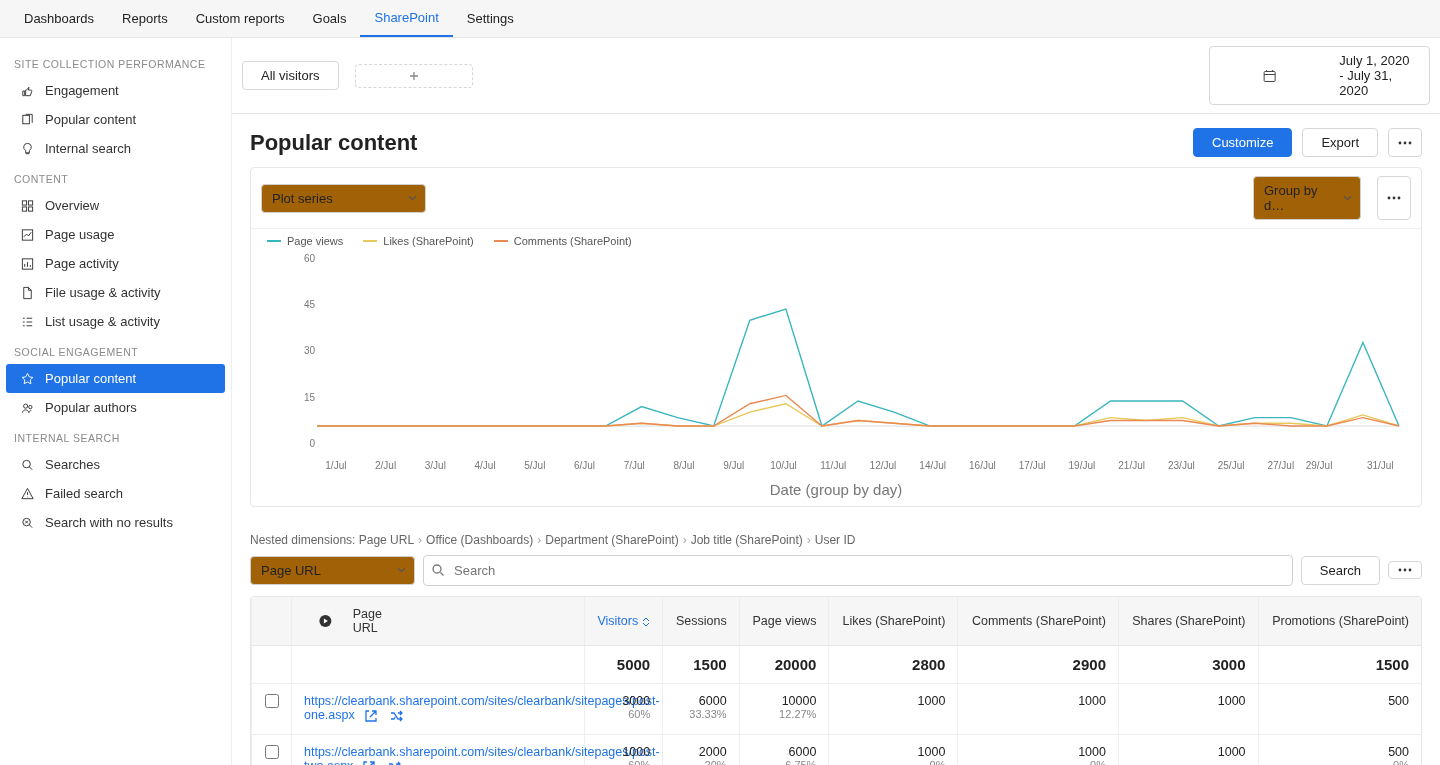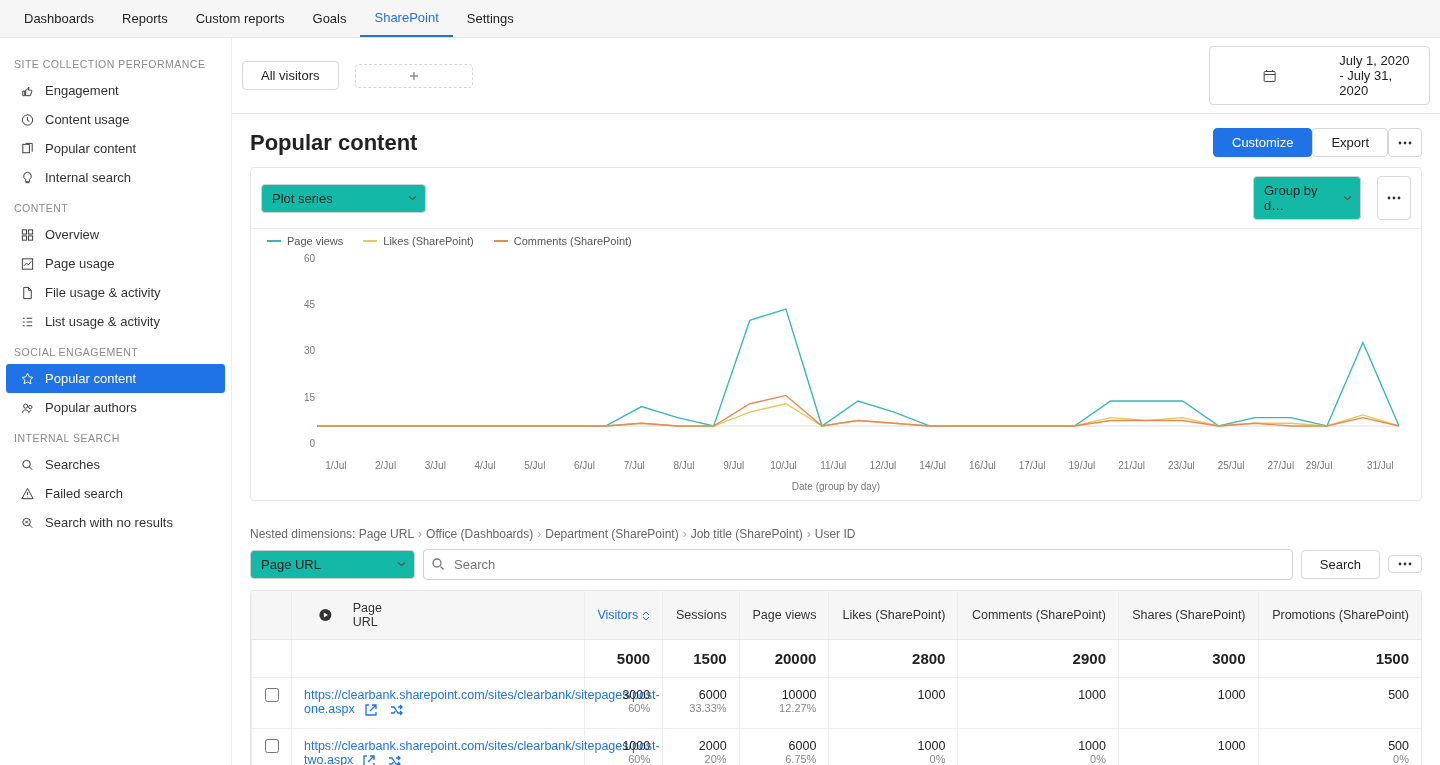--- a/index.html
+++ b/index.html
@@ -14,34 +14,34 @@
 .sidebar .nav-item.active{background:#1f73e6;color:#fff;border-radius:3px;margin:0 6px;padding-left:14px;}
 .sidebar .nav-item .ico{width:15px;height:15px;flex:none;display:inline-flex;align-items:center;justify-content:center;}
 .main{flex:1;min-width:0;}
 .tabbar{display:flex;align-items:center;justify-content:space-between;padding:8px 10px;border-bottom:1px solid #e6e6e6;}
 .seg-left{display:flex;gap:16px;align-items:center;}
 .btn{border:1px solid #d7d7d7;background:#fff;border-radius:4px;padding:6px 18px;cursor:pointer;font-size:13px;}
 .btn.dashed{border-style:dashed;color:#888;width:118px;display:flex;align-items:center;justify-content:center;padding:6px 0;}
 .date-picker{display:flex;align-items:center;gap:22px;border:1px solid #d7d7d7;border-radius:4px;padding:6px 12px;cursor:pointer;font-size:13px;}
 .page-header{display:flex;align-items:center;justify-content:space-between;padding:14px 18px 10px;}
 .page-title{font-size:22px;font-weight:600;}
-.header-actions{display:flex;}
+.header-actions{display:flex;gap:10px;}
 .btn.primary{background:#1f73e6;color:#fff;border-color:#1f73e6;}
 .btn.icon-only{padding:6px 8px;width:34px;display:flex;align-items:center;justify-content:center;}
 .card{border:1px solid #e6e6e6;border-radius:4px;margin:0 18px 18px;background:#fff;}
 .card-toolbar{display:flex;align-items:center;justify-content:space-between;border-bottom:1px solid #eee;padding:8px 10px;}
-.select{border:1px solid #d0d0d0;border-radius:4px;background:#14b8a6;padding:6px 28px 6px 10px;font-size:13px;position:relative;cursor:pointer;}
+.select{border:1px solid #d0d0d0;border-radius:4px;background:#a16207;padding:6px 28px 6px 10px;font-size:13px;position:relative;cursor:pointer;}
 .select .chev{position:absolute;right:8px;top:50%;transform:translateY(-50%);}
 .legend{display:flex;gap:20px;padding:6px 16px 0;font-size:11px;color:#555;}
 .legend .li{display:flex;align-items:center;gap:6px;}
 .legend .sw{width:14px;height:2px;display:inline-block;}
 .chart-wrap{position:relative;padding:4px 16px 8px 60px;}
 svg{display:block;width:100%;}
 .ylabels{position:absolute;left:24px;top:6px;bottom:30px;width:40px;display:flex;flex-direction:column;justify-content:space-between;font-size:10px;color:#777;text-align:right;}
-.xaxis-caption{text-align:center;font-size:10px;color:#777;padding:2px 0 8px;}
+.xaxis-caption{text-align:center;font-size:15px;color:#777;padding:2px 0 8px;}
 .tabs-row{display:flex;gap:26px;border-bottom:1px solid #e6e6e6;padding:0 18px;}
 .tabs-row .tab{padding:10px 0;cursor:pointer;font-size:13px;}
 .tabs-row .tab.active{color:#1f73e6;border-bottom:2px solid #1f73e6;}
 .breadcrumbs{font-size:12px;color:#666;padding:8px 18px;}
 .breadcrumbs .sep{color:#aaa;margin:0 4px;}
 .filter-row{display:flex;gap:8px;align-items:center;padding:0 18px 10px;}
 .search-input{flex:1;position:relative;}
 .search-input input{width:100%;border:1px solid #d0d0d0;border-radius:4px;padding:7px 10px 7px 30px;font-size:13px;}
 .search-input .sico{position:absolute;left:8px;top:50%;transform:translateY(-50%);color:#777;}
 .table{width:calc(100% - 36px);margin:0 18px;border:1px solid #e6e6e6;border-radius:4px;overflow:hidden;}
@@ -80,29 +80,20 @@
         <span class="ico">
           <svg class="ic" width="16" height="16" viewBox="0 0 16 16">
             <path d="M3 8v5h2V8zM6 13h5l1.5-4.5A1 1 0 0 0 11.5 7H9l.5-3L7 7H6z" fill="none" stroke="#333"></path>
           </svg>
         </span>
         <span>Engagement</span>
       </div>
       <div class="nav-item">
         <span class="ico">
           <svg class="ic" width="16" height="16" viewBox="0 0 16 16">
-            <circle cx="8" cy="8" r="5.5" fill="none" stroke="#333"></circle>
-            <path d="M8 5v3.5l2 1" stroke="#333" fill="none"></path>
-          </svg>
-        </span>
-        <span>Content usage</span>
-      </div>
-      <div class="nav-item">
-        <span class="ico">
-          <svg class="ic" width="16" height="16" viewBox="0 0 16 16">
             <rect x="3" y="3" width="7" height="9" fill="none" stroke="#333"></rect>
             <path d="M6 2h7v9" fill="none" stroke="#333"></path>
           </svg>
         </span>
         <span>Popular content</span>
       </div>
       <div class="nav-item">
         <span class="ico">
           <svg class="ic" width="16" height="16" viewBox="0 0 16 16">
             <path d="M8 2a4 4 0 0 0-2 7.5V12h4V9.5A4 4 0 0 0 8 2zM6 13h4" fill="none" stroke="#333"></path>
@@ -123,20 +114,29 @@
         <span>Overview</span>
       </div>
       <div class="nav-item">
         <span class="ico">
           <svg class="ic" width="16" height="16" viewBox="0 0 16 16">
             <rect x="2.5" y="2.5" width="11" height="11" fill="none" stroke="#333"></rect>
             <path d="M4 10l3-3 2 2 3-4" fill="none" stroke="#333"></path>
           </svg>
         </span>
         <span>Page usage</span>
+      </div>
+      <div class="nav-item">
+        <span class="ico">
+          <svg class="ic" width="16" height="16" viewBox="0 0 16 16">
+            <rect x="2.5" y="2.5" width="11" height="11" fill="none" stroke="#333"></rect>
+            <path d="M5 11V8M8 11V6M11 11V9" stroke="#333"></path>
+          </svg>
+        </span>
+        <span>Page activity</span>
       </div>
       <div class="nav-item">
         <span class="ico">
           <svg class="ic" width="16" height="16" viewBox="0 0 16 16">
             <path d="M4 2h5l3 3v9H4z" fill="none" stroke="#333"></path>
             <path d="M9 2v3h3" fill="none" stroke="#333"></path>
           </svg>
         </span>
         <span>File usage &amp; activity</span>
       </div>

